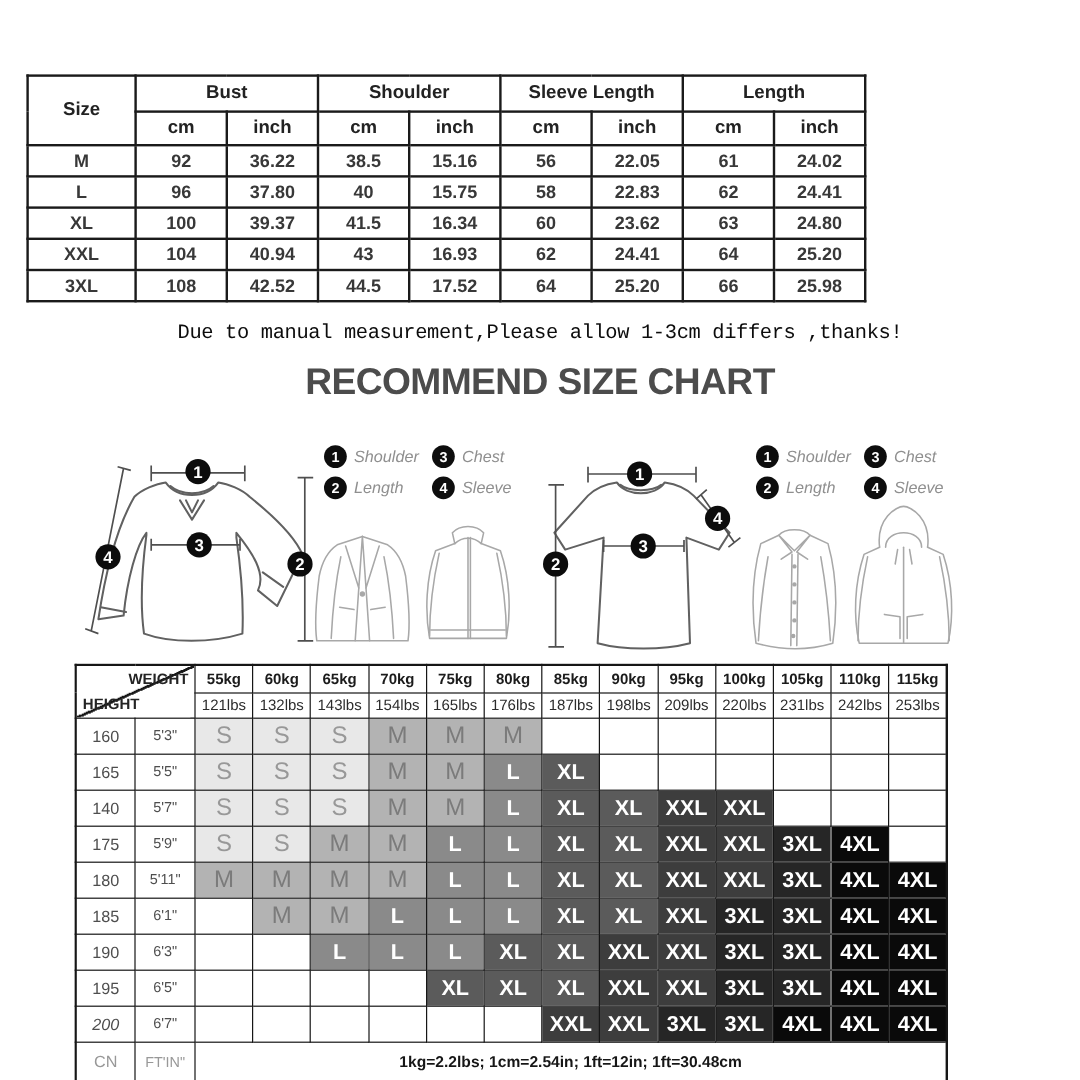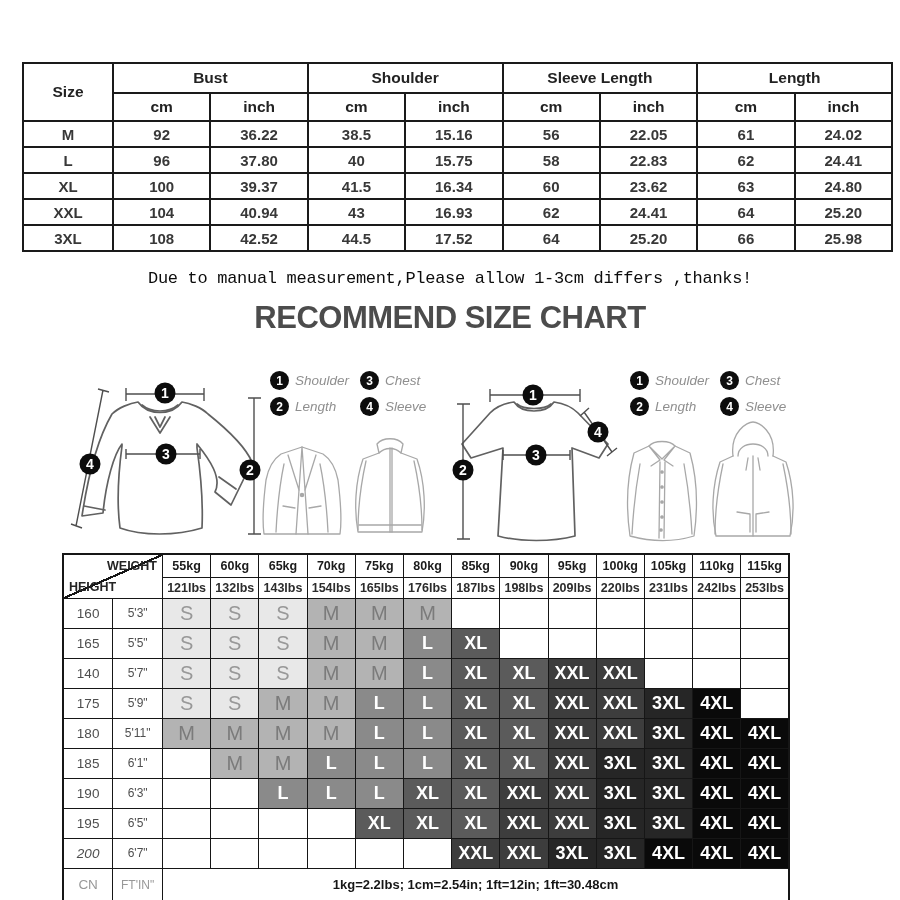--- a/index.html
+++ b/index.html
@@ -2,21 +2,21 @@
 <html><head>
 <meta charset="utf-8">
 <style>
   html,body{margin:0;padding:0;}
   body{
     width:900px;height:900px;position:relative;overflow:hidden;
     background:#ffffff;font-family:"Liberation Sans",sans-serif;
   }
   
   .size-table{
-    position:absolute;left:22px;top:62px;width:871px;
+    position:absolute;left:22px;top:62px;width:700px;
     border-collapse:collapse;table-layout:fixed;
   }
   .size-table th,.size-table td{
     border:2px solid #1a1a1a;text-align:center;vertical-align:middle;padding:0;
   }
   .size-table tr.gh{height:30px}
   .size-table tr.uh{height:28px}
   .size-table tbody tr{height:26px}
   .size-table thead th{font-size:15.5px;font-weight:700;color:#222;}
   .size-table tbody td{font-size:15px;font-weight:700;color:#383838;}
@@ -46,21 +46,21 @@
   .lg-item em{font-style:italic;font-size:13.5px;color:#8f8f8f;}
   
   .rec-wrap{position:absolute;left:62px;top:553px;width:734px;height:347px;overflow:hidden;}
   .rec-table{border-collapse:collapse;table-layout:fixed;width:728px;border:2px solid #161616;}
   .rec-table td{border:1px solid #161616;text-align:center;vertical-align:middle;padding:0;overflow:hidden;white-space:nowrap;}
   .rec-table tr.kg-row{height:23px}
   .rec-table tr.lbs-row{height:21px}
   .rec-table tr.data-row{height:30px}
   .rec-table tr.rec-foot{height:34px}
   .kg-cell{font-size:12.5px;font-weight:700;color:#1b1b1b;}
-  .lbs-cell{font-size:12.5px;font-weight:700;color:#2c2c2c;}
+  .lbs-cell{font-size:12.5px;font-weight:400;color:#2c2c2c;}
   .h-cn{font-size:13.5px;color:#4e4e4e;}
   .h-ft{font-size:12px;color:#4e4e4e;}
   .size-cell{font-size:18px;font-weight:700;}
   .size-cell.light{font-weight:400;font-size:20px;}
   .diag{
     position:relative;
     background-image:linear-gradient(to bottom right,transparent 48.6%,#161616 48.6%,#161616 51.4%,transparent 51.4%);
     text-decoration:underline;
   }
   .diag .w{position:absolute;top:4px;right:5px;font-size:12.5px;font-weight:700;color:#242424;}

